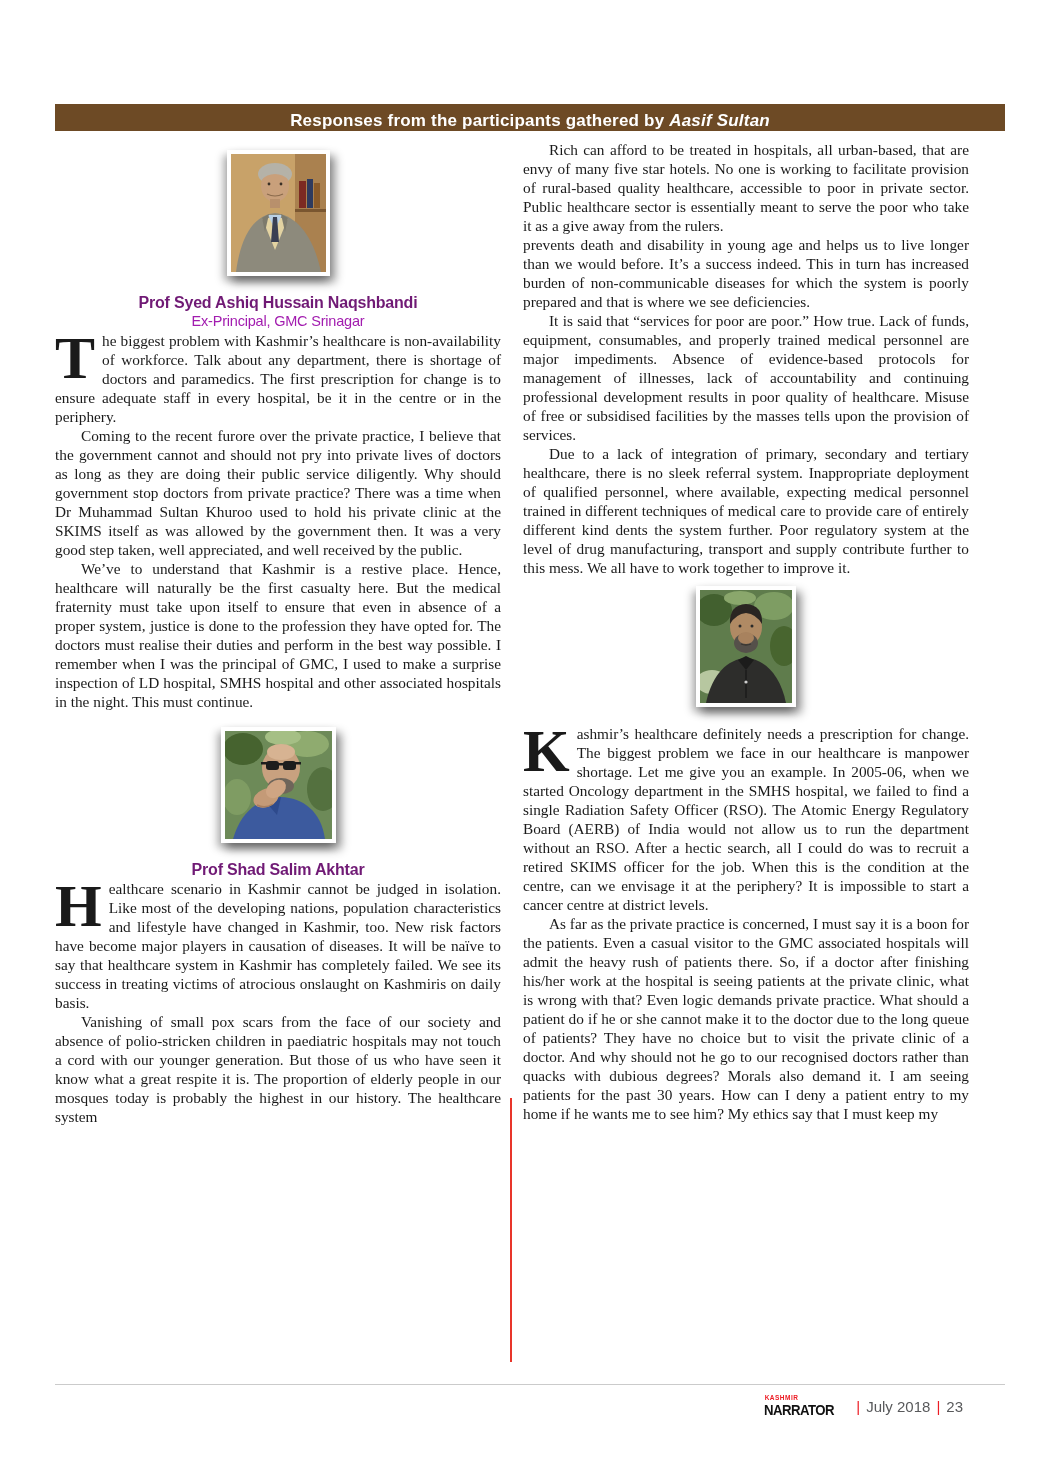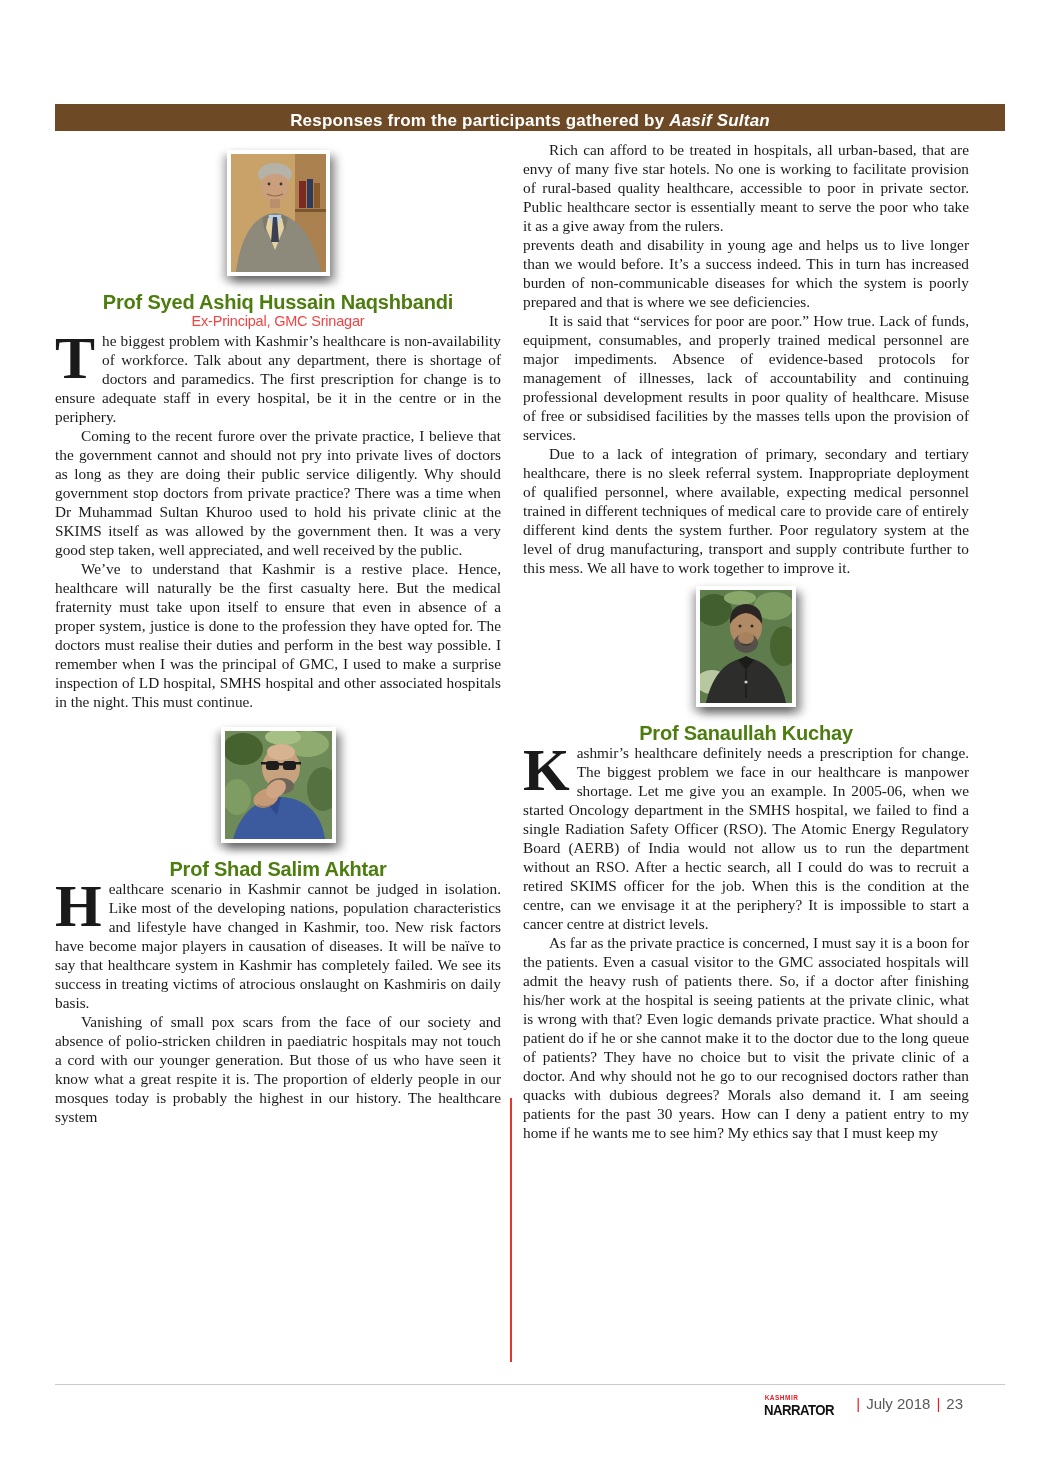--- a/index.html
+++ b/index.html
@@ -23,27 +23,27 @@
   .dropcap{float:left;font-size:60px;line-height:48px;font-weight:bold;
            padding:3px 7px 0 0;font-family:"Liberation Serif",serif;}
 
   
   .photo-block{text-align:center;}
   .photo-frame{display:inline-block;background:#ffffff;padding:4px;
                box-shadow:5px 6px 9px rgba(0,0,0,.45),-4px 5px 8px rgba(0,0,0,.28);}
   .photo-frame svg{display:block;}
 
   .caption{text-align:center;font-family:"Liberation Sans",sans-serif;margin-top:13px;}
-  .cap-name{font-size:20px;font-weight:bold;color:#4d7c0f;letter-spacing:-.2px;line-height:19px;}
-  .cap-role{font-size:14.5px;color:#ef4444;letter-spacing:-.2px;line-height:19px;}
+  .cap-name{font-size:16px;font-weight:bold;color:#701a75;letter-spacing:-.2px;line-height:19px;}
+  .cap-role{font-size:14.5px;color:#a21caf;letter-spacing:-.2px;line-height:19px;}
 
   
   .red-divider{position:absolute;left:510px;top:1098px;width:2px;height:264px;background:#e8352a;}
   .footer-rule{position:absolute;left:55px;top:1384px;width:950px;height:1px;background:#cbcbcb;}
-  .footer{position:absolute;top:1395px;right:101px;display:flex;align-items:flex-start;
+  .footer{position:absolute;top:1395px;right:101px;display:flex;align-items:center;
           font-family:"Liberation Sans",sans-serif;font-size:15px;color:#58595b;}
   .logo-wrap{position:relative;display:inline-block;padding-top:6px;margin-right:7px;}
   .logo-kashmir{position:absolute;top:0;left:1px;font-size:6.5px;font-weight:bold;
                 color:#ed1c24;letter-spacing:.5px;line-height:6.5px;}
   .logo-main{display:inline-block;font-weight:bold;color:#111;font-size:15px;
              letter-spacing:-.6px;transform:scaleX(.88);transform-origin:left;}
   .sep{color:#ed1c24;margin:0 6px;font-weight:400;}
 
   .mt-photo1{margin-top:10px;}
   .mt-para-first{margin-top:19px;}
@@ -153,21 +153,20 @@
           <circle cx="52" cy="36" r="1.5" fill="#2a2a2a"></circle>
           <path d="M41,54 Q46,56 51,54" stroke="#3a3631" stroke-width="1.3" fill="none"></path>
           <path d="M6,113 C12,84 28,69 46,68 C64,69 80,84 86,113 Z" fill="#2d2d2b"></path>
           <path d="M38,70 L46,66 L54,70 L46,80 Z" fill="#1c1c1b"></path>
           <rect x="45" y="80" width="2" height="28" fill="#1f1f1e"></rect>
           <circle cx="46" cy="92" r="1.6" fill="#cfcfcf"></circle>
         </svg>
       </div>
     </div>
     <div class="caption">
-      <div class="cap-name">Prof Sanaullah Kuchay</div>
     </div>
 
     <p class="body mt-para-after-cap"><span class="dropcap">K</span><span>ashmir’s healthcare definitely needs a prescription for change. The biggest problem we face in our healthcare is manpower shortage. Let me give you an example. In 2005-06, when we started Oncology department in the SMHS hospital, we failed to find a single Radiation Safety Officer (RSO). The Atomic Energy Regulatory Board (AERB) of India would not allow us to run the department without an RSO. After a hectic search, all I could do was to recruit a retired SKIMS officer for the job. When this is the condition at the centre, can we envisage it at the periphery? It is impossible to start a cancer centre at district levels.</span></p>
     <p class="body indent">As far as the private practice is concerned, I must say it is a boon for the patients. Even a casual visitor to the GMC associated hospitals will admit the heavy rush of patients there. So, if a doctor after finishing his/her work at the hospital is seeing patients at the private clinic, what is wrong with that? Even logic demands private practice. What should a patient do if he or she cannot make it to the doctor due to the long queue of patients? They have no choice but to visit the private clinic of a doctor. And why should not he go to our recognised doctors rather than quacks with dubious degrees? Morals also demand it. I am seeing patients for the past 30 years. How can I deny a patient entry to my home if he wants me to see him? My ethics say that I must keep my</p>
   </div>
 
   <div class="red-divider"></div>
   <div class="footer-rule"></div>
 
   <div class="footer">

